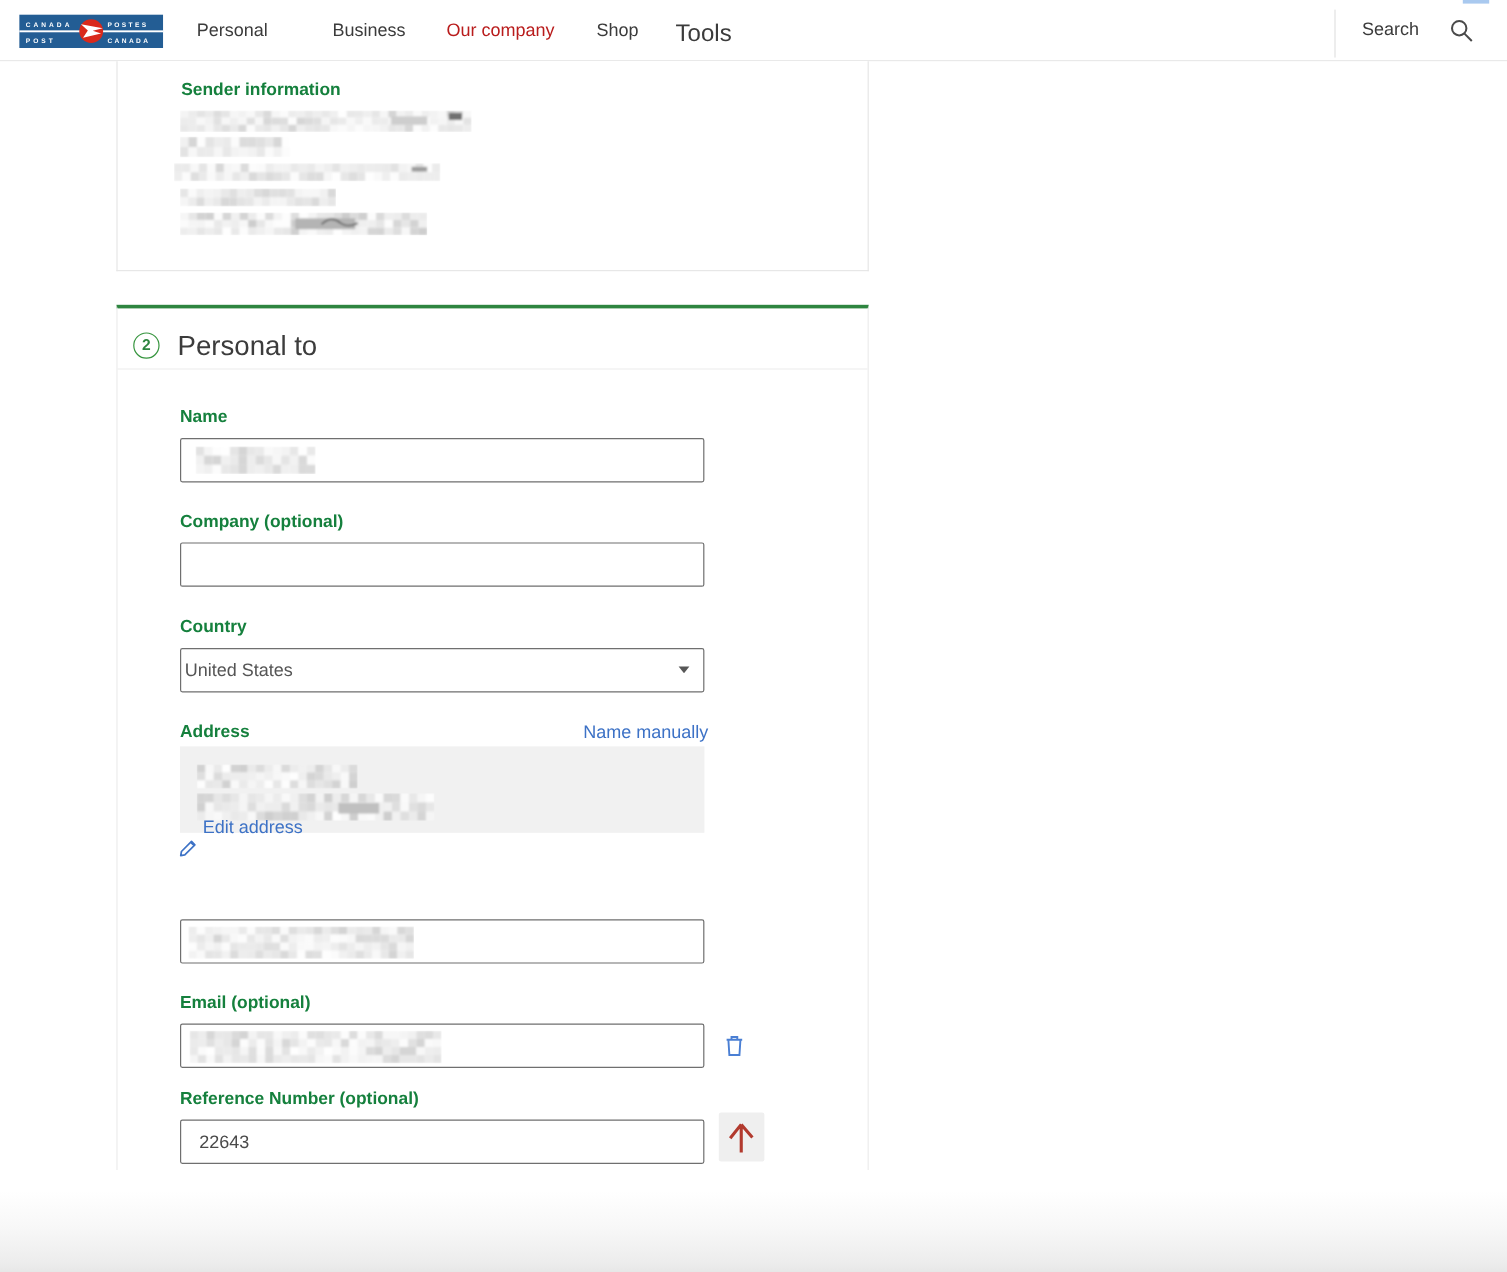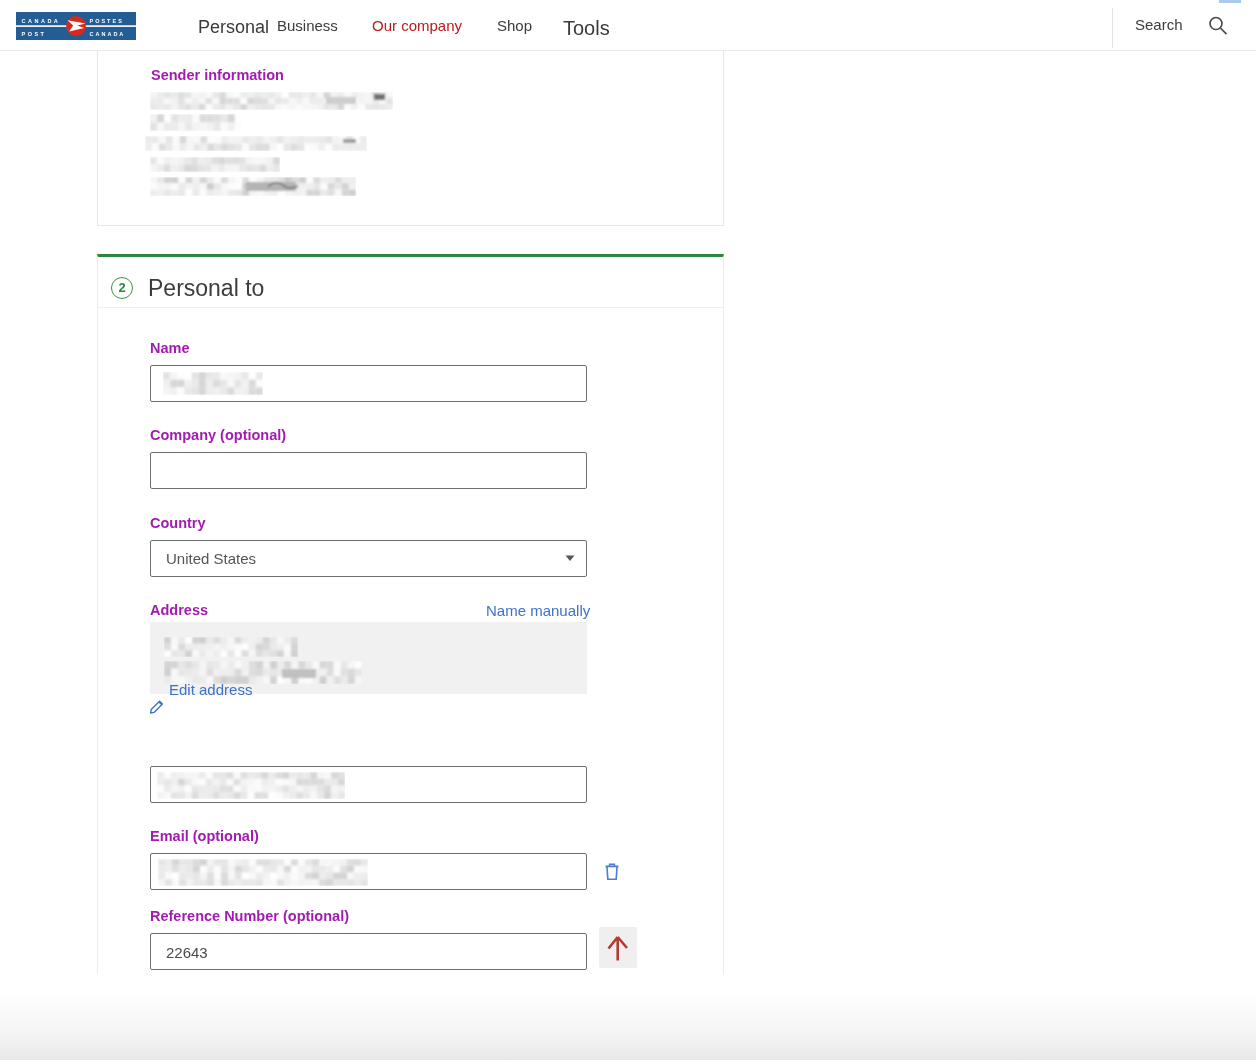--- a/index.html
+++ b/index.html
@@ -1,40 +1,40 @@
 <!DOCTYPE html>
 <html><head>
 <meta charset="utf-8">
 <style>
   * { margin:0; padding:0; box-sizing:border-box; }
   html,body { width:1256px; height:1060px; background:#fff; overflow:hidden;
     font-family:"Liberation Sans", sans-serif; }
   .abs { position:absolute; }
-  .lbl { position:absolute; font-size:14.5px; font-weight:bold; color:#a21caf; }
+  .lbl { position:absolute; font-size:14.5px; font-weight:bold; color:#15803d; }
   .inp { position:absolute; left:150px; width:437px; height:37px;
     border:1px solid #6f6f6f; border-radius:2px; background:#fff; }
   .link { position:absolute; color:#3d72c6; font-size:15px; }
 </style>
 </head>
 <body>
 
 <div class="abs" style="left:0;top:0;width:1256px;height:51px;background:#fff;border-bottom:1px solid #e9e9e9;"></div>
 
 <svg class="abs" style="left:16px;top:12px" width="120" height="28" viewBox="0 0 120 28">
   <rect x="0" y="0" width="120" height="28" fill="#235d94"></rect>
   <rect x="0" y="13.3" width="120" height="1.6" fill="#ffffff"></rect>
   <circle cx="60" cy="14" r="9.9" fill="#d9291c"></circle>
   <path d="M51.5 8.2 L69.6 11.6 L61.3 13.6 L68.2 15.9 L53.2 19.4 L57.2 13.4 Z" fill="#ffffff"></path>
   <text x="5.5" y="10.8" font-size="5.5" font-weight="bold" fill="#fff" letter-spacing="2.5" font-family="Liberation Sans">CANADA</text>
   <text x="5.5" y="24.2" font-size="5.5" font-weight="bold" fill="#fff" letter-spacing="2.5" font-family="Liberation Sans">POST</text>
   <text x="73.5" y="10.8" font-size="5.5" font-weight="bold" fill="#fff" letter-spacing="2" font-family="Liberation Sans">POSTES</text>
   <text x="73.5" y="24.2" font-size="5.5" font-weight="bold" fill="#fff" letter-spacing="2" font-family="Liberation Sans">CANADA</text>
 </svg>
 
-<div class="abs" style="left:198px;top:17px;font-size:18px;color:#3b3b3b;">Personal</div>
+<div class="abs" style="left:164px;top:17px;font-size:15px;color:#3b3b3b;">Personal</div>
 <div class="abs" style="left:277px;top:17px;font-size:15px;color:#3b3b3b;">Business</div>
 <div class="abs" style="left:372px;top:17px;font-size:15px;color:#b91c1c;">Our company</div>
 <div class="abs" style="left:497px;top:17px;font-size:15px;color:#3b3b3b;">Shop</div>
 <div class="abs" style="left:563px;top:17px;font-size:20px;color:#3b3b3b;">Tools</div>
 
 <div class="abs" style="left:1112px;top:8px;width:1px;height:40px;background:#e2e2e2;"></div>
 <div class="abs" style="left:1135px;top:16px;font-size:15px;color:#3b3b3b;">Search</div>
 <svg class="abs" style="left:1208px;top:15px" width="22" height="22" viewBox="0 0 22 22">
   <circle cx="8" cy="8.5" r="6" fill="none" stroke="#4a4a4a" stroke-width="1.7"></circle>
   <line x1="12.4" y1="13" x2="18.5" y2="19.2" stroke="#4a4a4a" stroke-width="1.7"></line>
@@ -475,21 +475,21 @@
         <rect x="92.9" y="15.3" width="7.1" height="7.7" fill="rgb(218,218,218)"></rect>
       </g>
     </svg>
   </div>
 
 <div class="lbl" style="left:150px;top:427px;">Company (optional)</div>
 <div class="inp" style="top:452px;"></div>
 
 <div class="lbl" style="left:150px;top:515px;">Country</div>
 <div class="inp" style="top:540px;"></div>
-<div class="abs" style="left:166px;top:550px;font-size:15px;color:#555;">United States</div>
+<div class="abs" style="left:154px;top:550px;font-size:15px;color:#555;">United States</div>
 <svg class="abs" style="left:565px;top:555px" width="10" height="7" viewBox="0 0 10 7">
   <path d="M0.5 0.5 L9.5 0.5 L5 6 Z" fill="#575757"></path>
 </svg>
 
 <div class="lbl" style="left:150px;top:602px;">Address</div>
 <div class="link" style="left:486px;top:602px;font-size:15px;">Name manually</div>
 <div class="abs" style="left:150px;top:622px;width:437px;height:72px;background:#f1f1f1;"></div>
 <div class="abs" style="left:164px;top:637px;width:134px;height:20px;">
     <svg width="134" height="20" viewBox="0 0 134 20" style="position:absolute;left:0;top:0">
       <filter id="b31" x="-5%" y="-5%" width="110%" height="110%">

